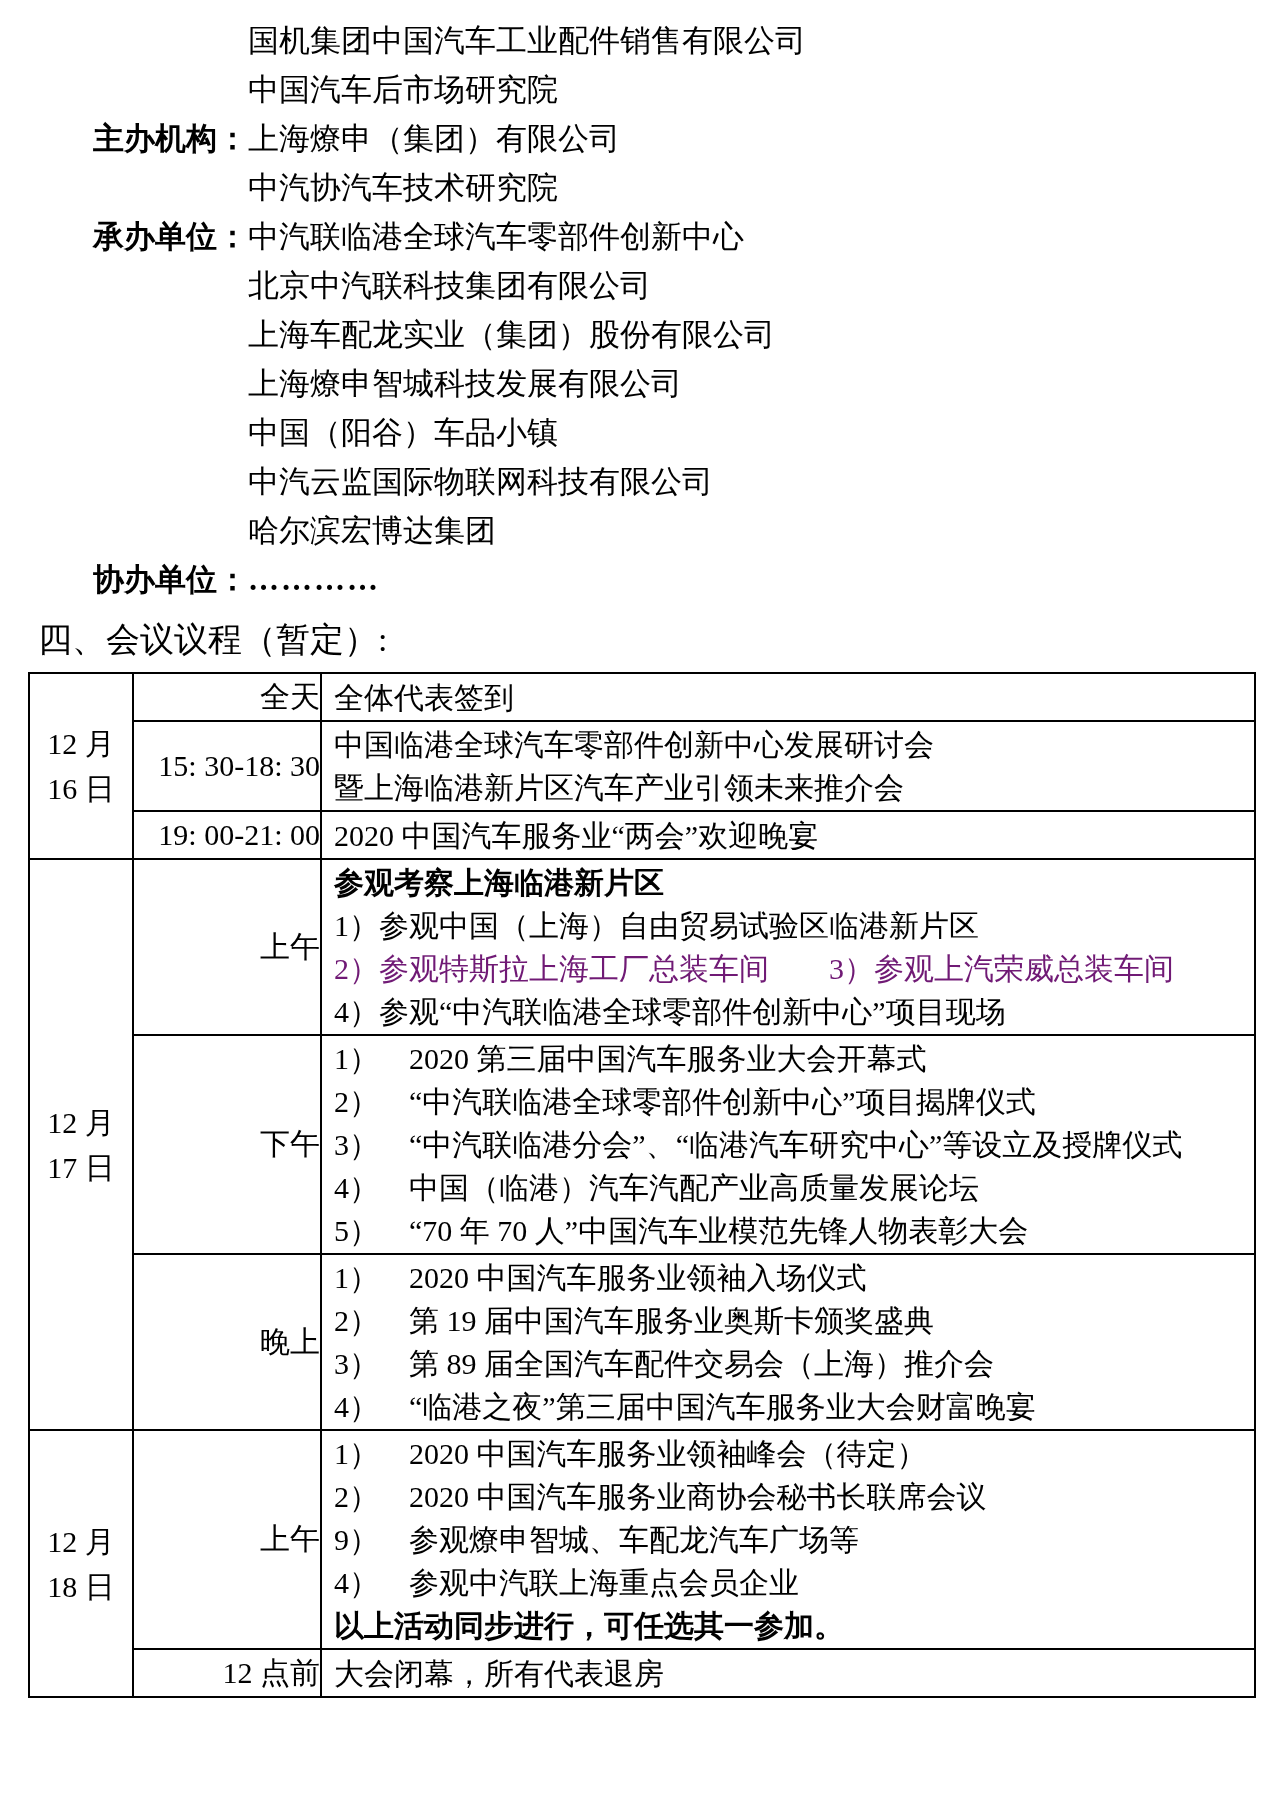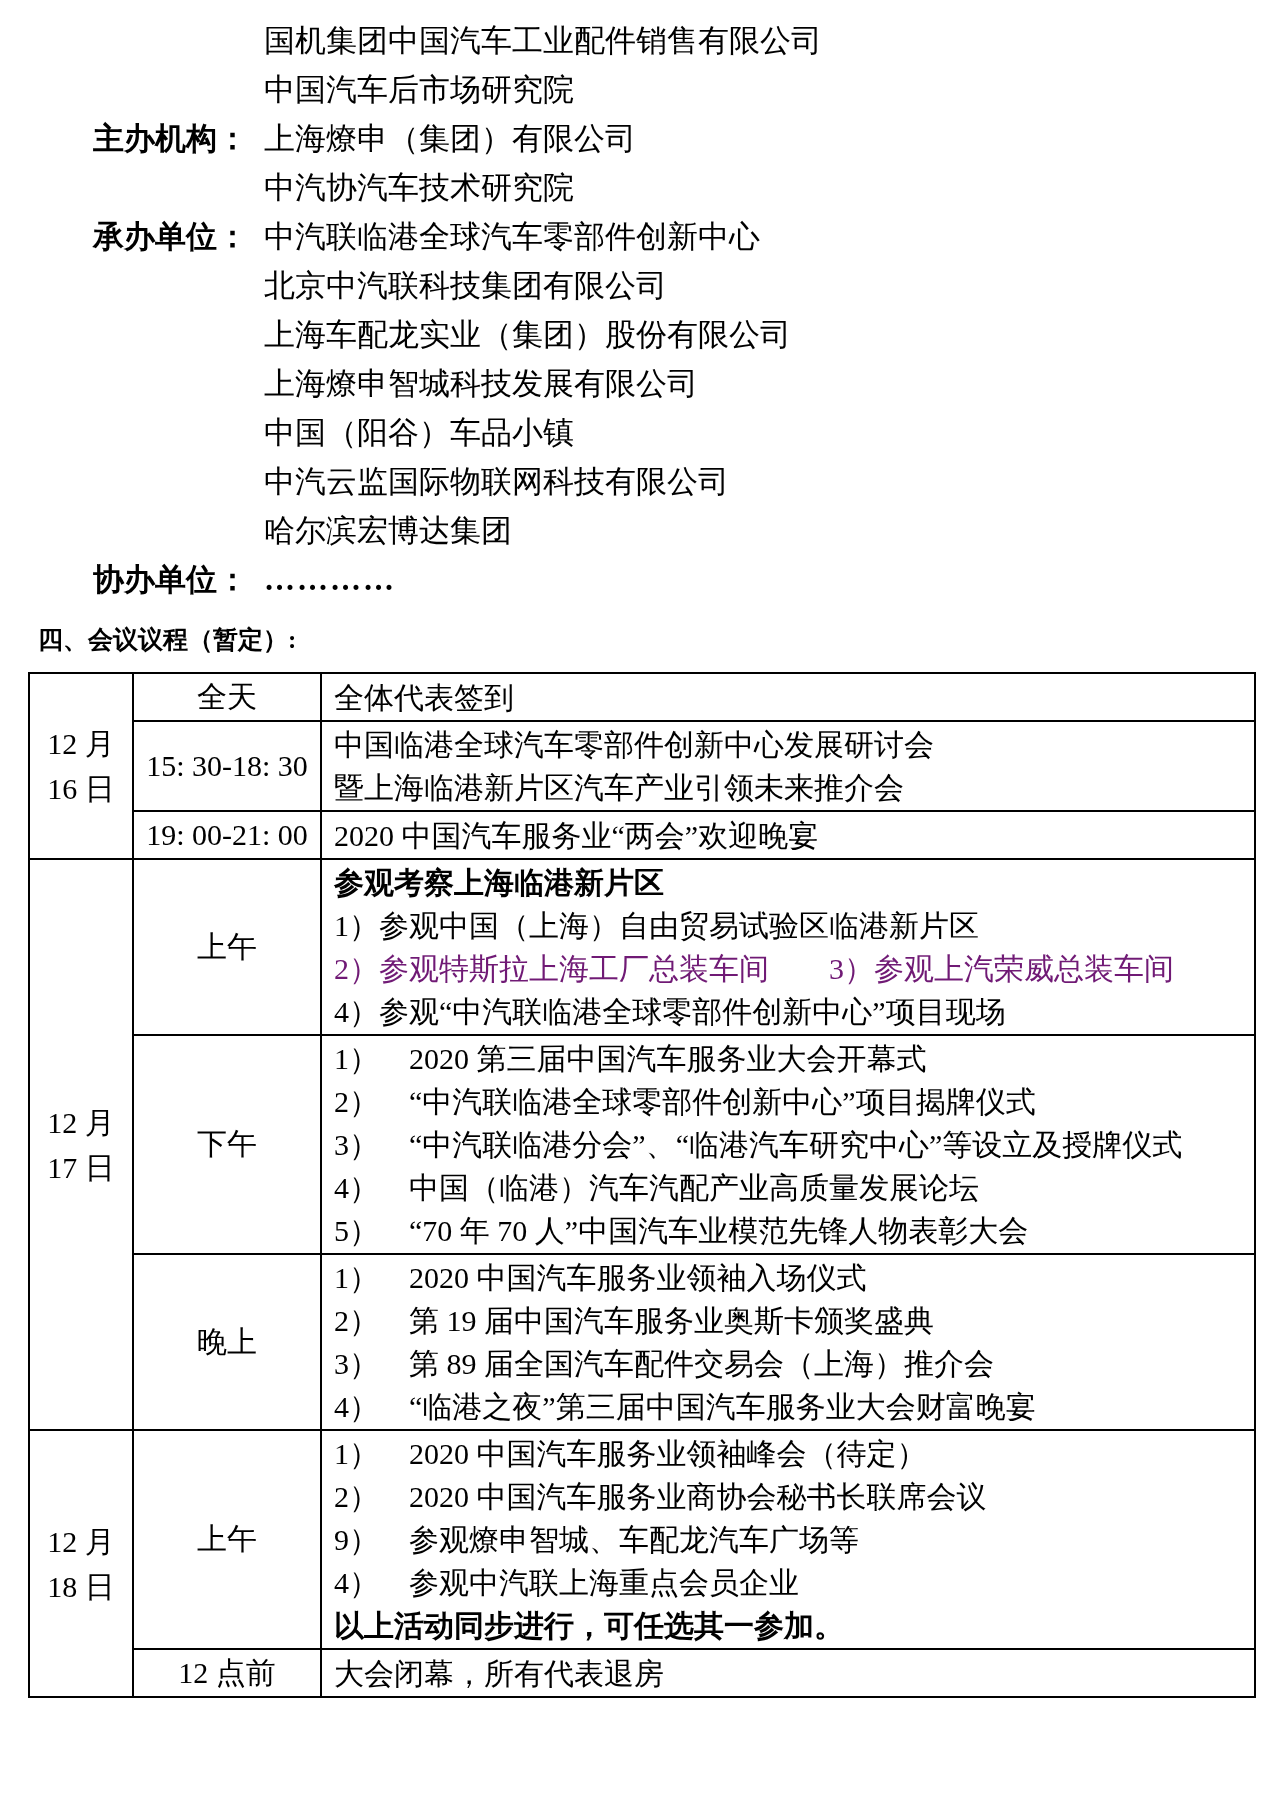--- a/index.html
+++ b/index.html
@@ -29,34 +29,33 @@
   .org-label {
     flex: 0 0 148px;
     font-size: 31px;
     line-height: 49px;
     font-weight: bold;
     white-space: nowrap;
   }
   .org-items {
     font-size: 31px;
     line-height: 49px;
-    margin-left: 16px;
   }
   .org-item {
     white-space: nowrap;
   }
   .org-item.ellipsis {
     font-weight: bold;
     letter-spacing: 2px;
   }
 
   
   .section-heading {
-    font-size: 25px;
-    font-weight: bold;
+    font-size: 34px;
+    font-weight: normal;
     margin: 16px 0 12px 10px;
     line-height: 40px;
   }
 
   
   table.agenda {
     border-collapse: collapse;
     table-layout: fixed;
     width: 1228px;
   }
@@ -69,21 +68,21 @@
     width: 90px;
     text-align: center;
     padding: 6px;
   }
   td.date-cell .date-line {
     line-height: 45px;
     white-space: nowrap;
   }
   td.time-cell {
     width: 186px;
-    text-align: center;
+    text-align: right;
     padding: 0;
     white-space: nowrap;
   }
   td.content-cell {
     padding: 1px 8px 1px 12px;
   }
   .content-line {
     line-height: 43px;
     white-space: nowrap;
   }

